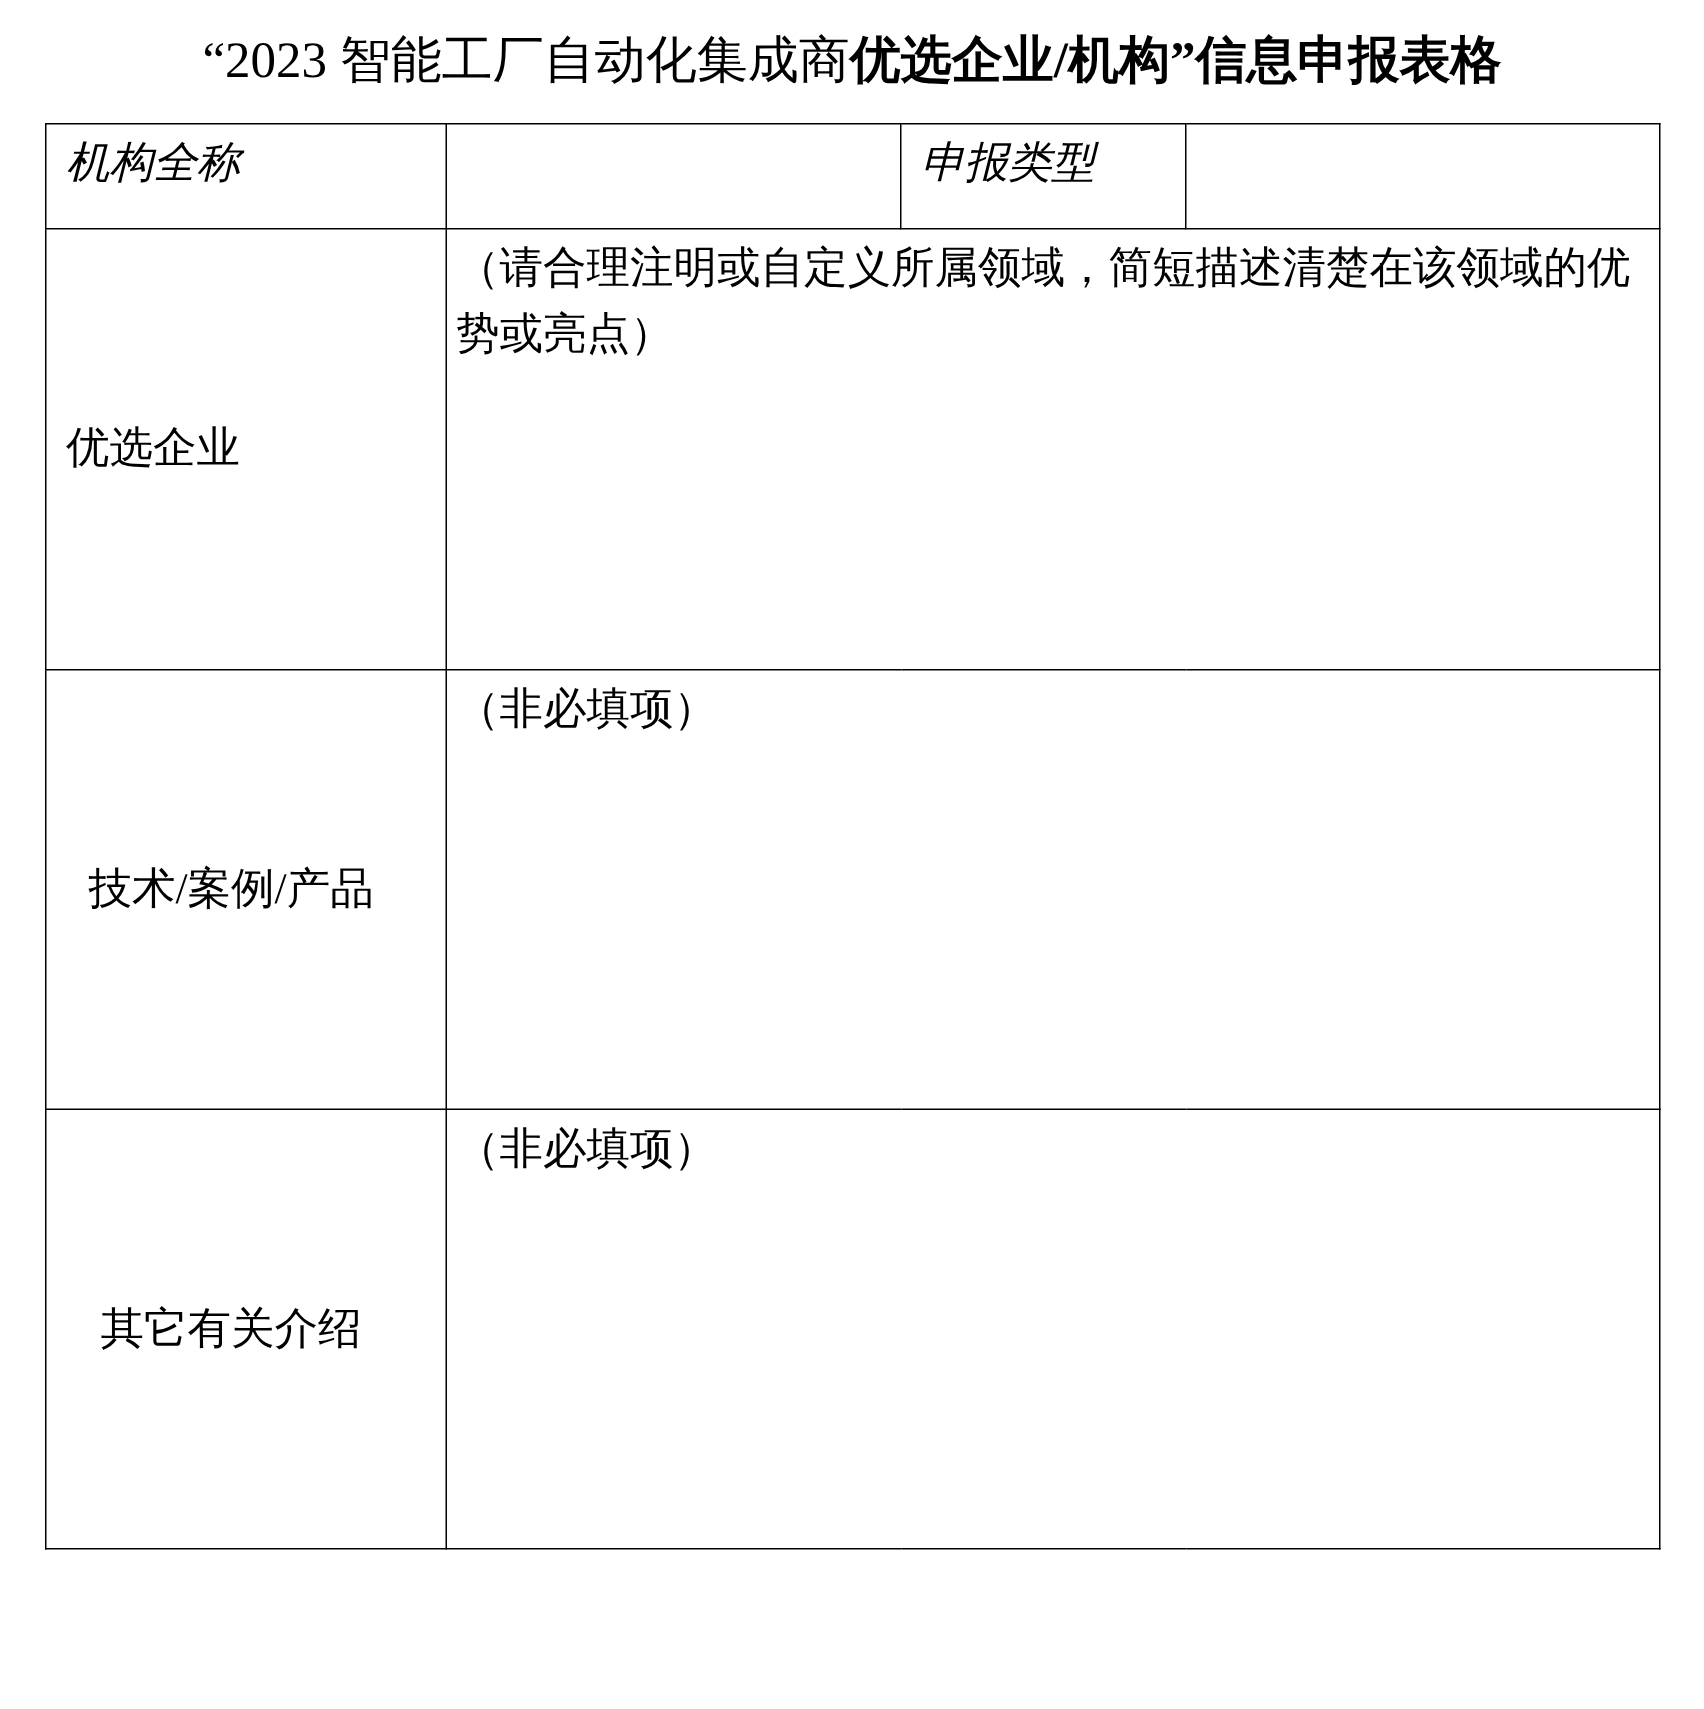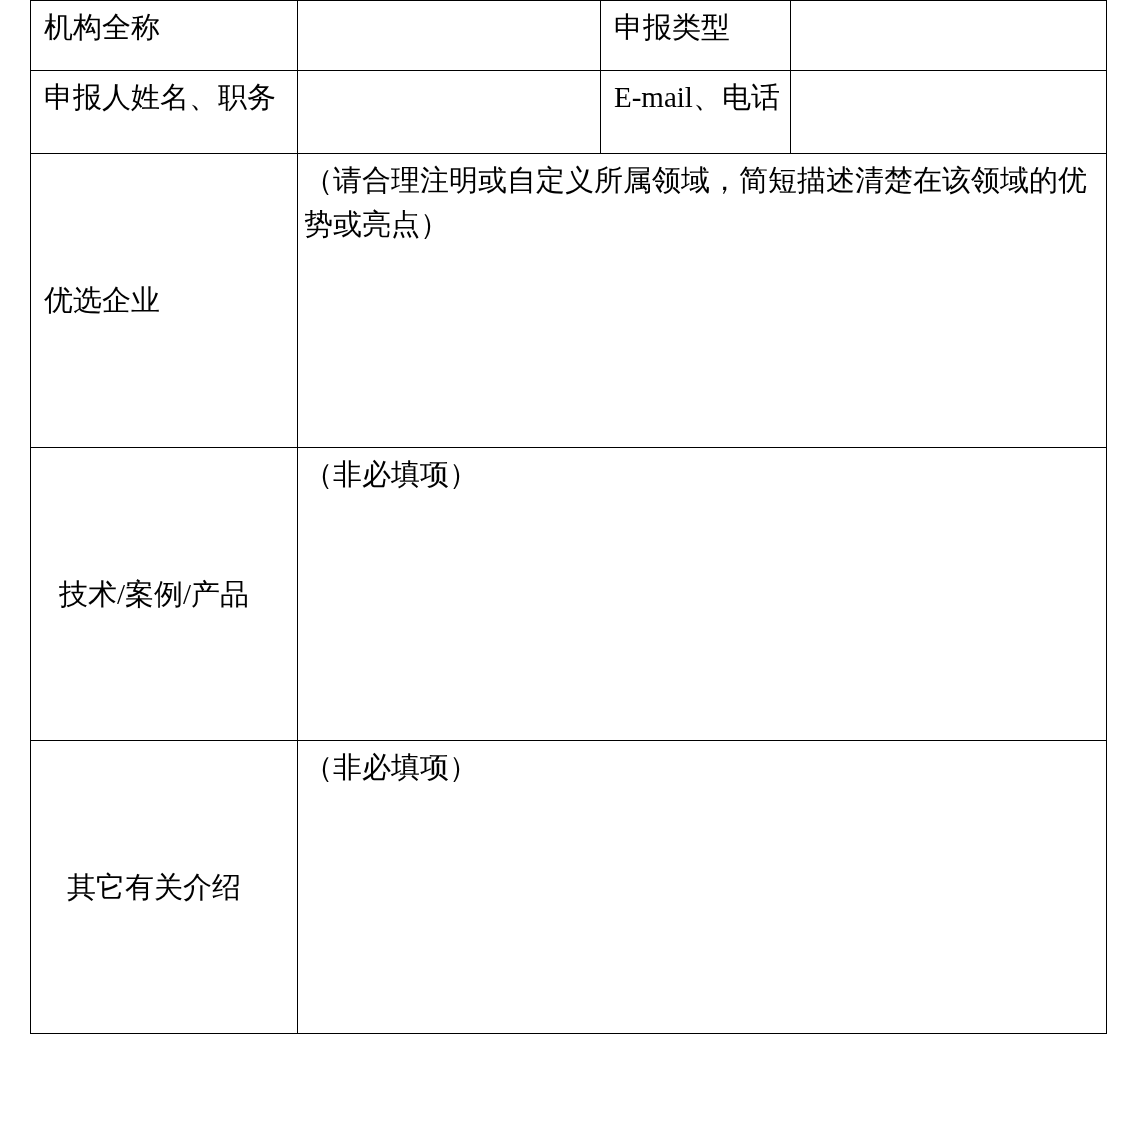--- a/index.html
+++ b/index.html
@@ -39,54 +39,49 @@
     line-height: 1.45;
     padding: 5px 8px 5px 13px;
     overflow: hidden;
   }
   .form-table .va-top { vertical-align: top; }
   .form-table .va-mid { vertical-align: middle; }
   .form-table td.field { padding: 5px 8px 5px 6px; }
   .form-table .hint { line-height: 1.5; }
 
   
-  tr.r1 td { height: 70px; }
+  tr.r1 td { height: 70px; font-style: italic; }
   tr.r2 td { height: 83px; }
   tr.r3 td { height: 294px; }
   tr.r4 td { height: 293px; padding-left: 28px; }
   tr.r5 td { height: 293px; padding-left: 36px; }
 </style>
 </head>
 <body>
 
 <main class="page">
 
+  <h1 class="doc-title"><span class="t-regular">“2023 智能工厂自动化集成商</span><span class="t-bold">优选企业/机构”信息申报表格</span></h1>
 
   <table class="form-table">
     <colgroup>
       <col style="width:267px">
       <col style="width:303px">
       <col style="width:190px">
       <col style="width:316px">
     </colgroup>
     <tbody>
 
       <tr class="r1">
         <td class="va-top">机构全称</td>
         <td class="field va-top"><span></span></td>
         <td class="va-top">申报类型</td>
         <td class="field va-top"><span></span></td>
       </tr>
 
-      <tr class="r2">
-        <td class="va-top">申报人姓名、职务</td>
-        <td class="field va-top"><span></span></td>
-        <td class="va-top">E-mail、电话</td>
-        <td class="field va-top"><span></span></td>
-      </tr>
 
       <tr class="r3">
         <td class="va-mid">优选企业</td>
         <td class="field va-top" colspan="3">
           <div class="hint">（请合理注明或自定义所属领域，简短描述清楚在该领域的优势或亮点）</div>
           <span></span>
         </td>
       </tr>
 
       <tr class="r4">

